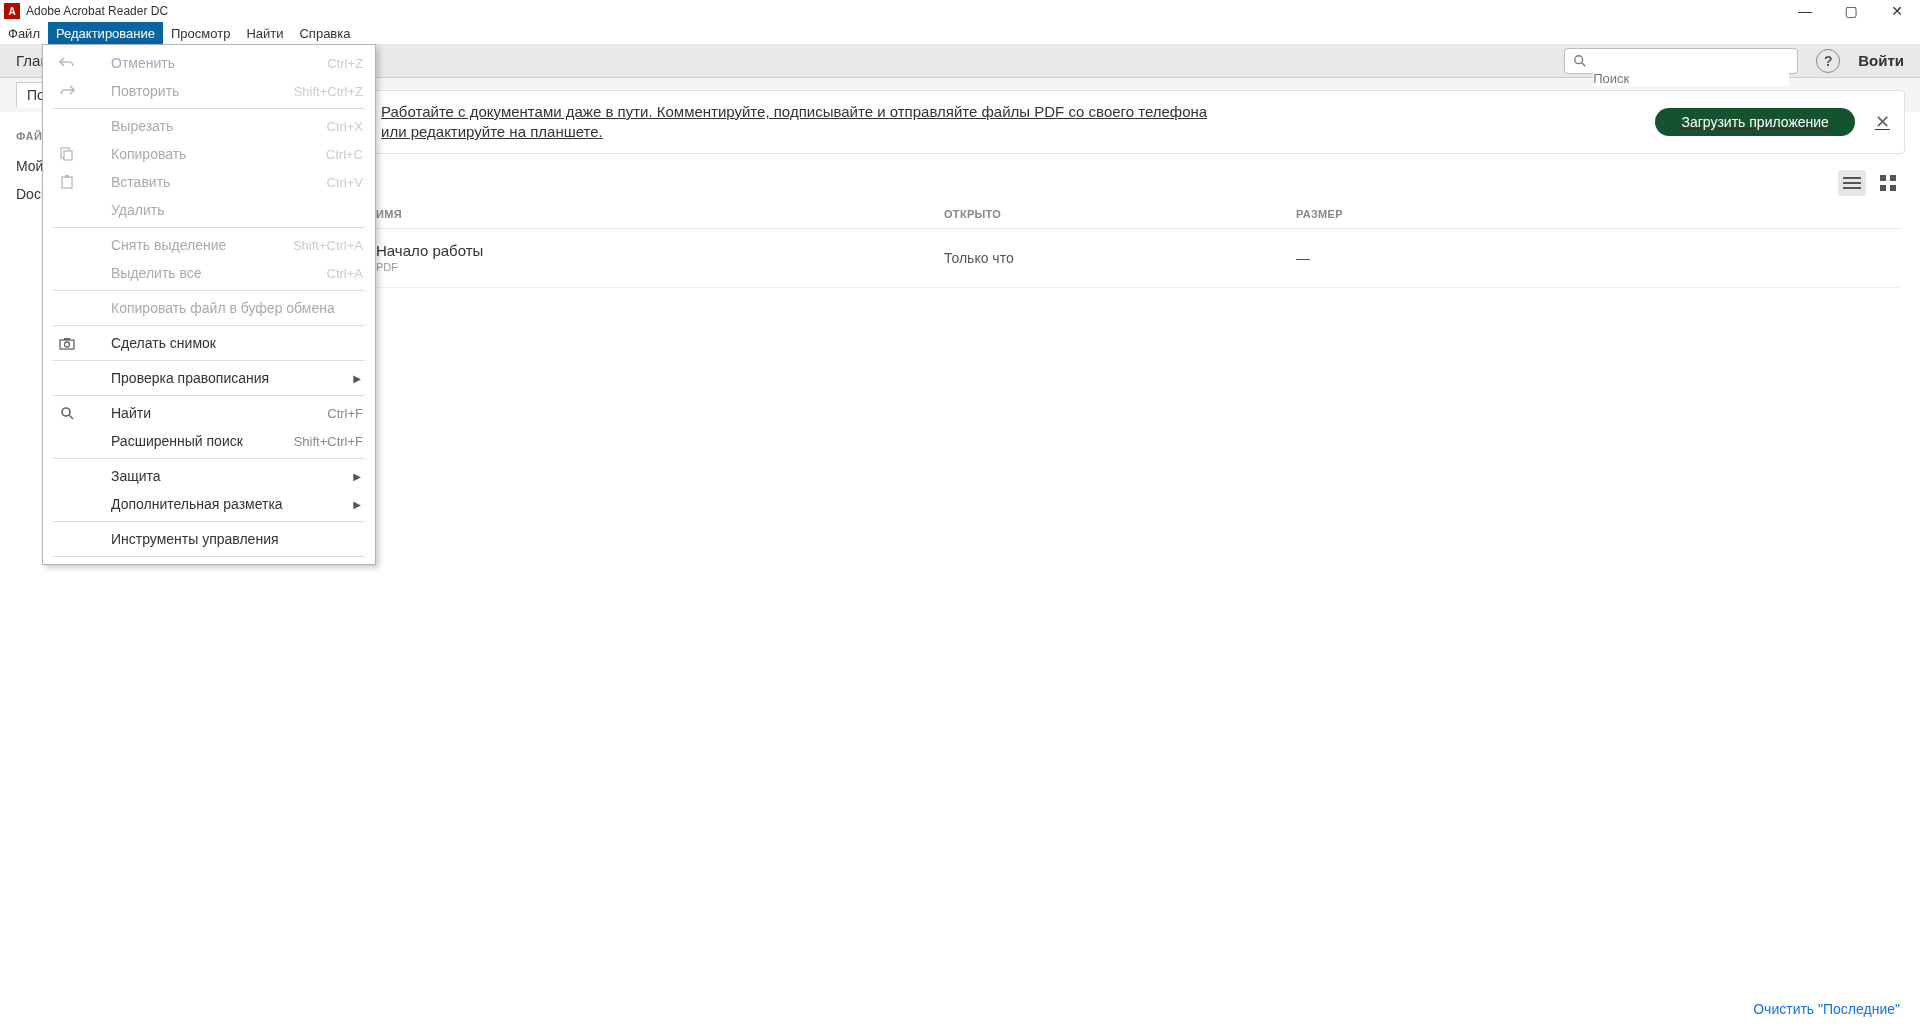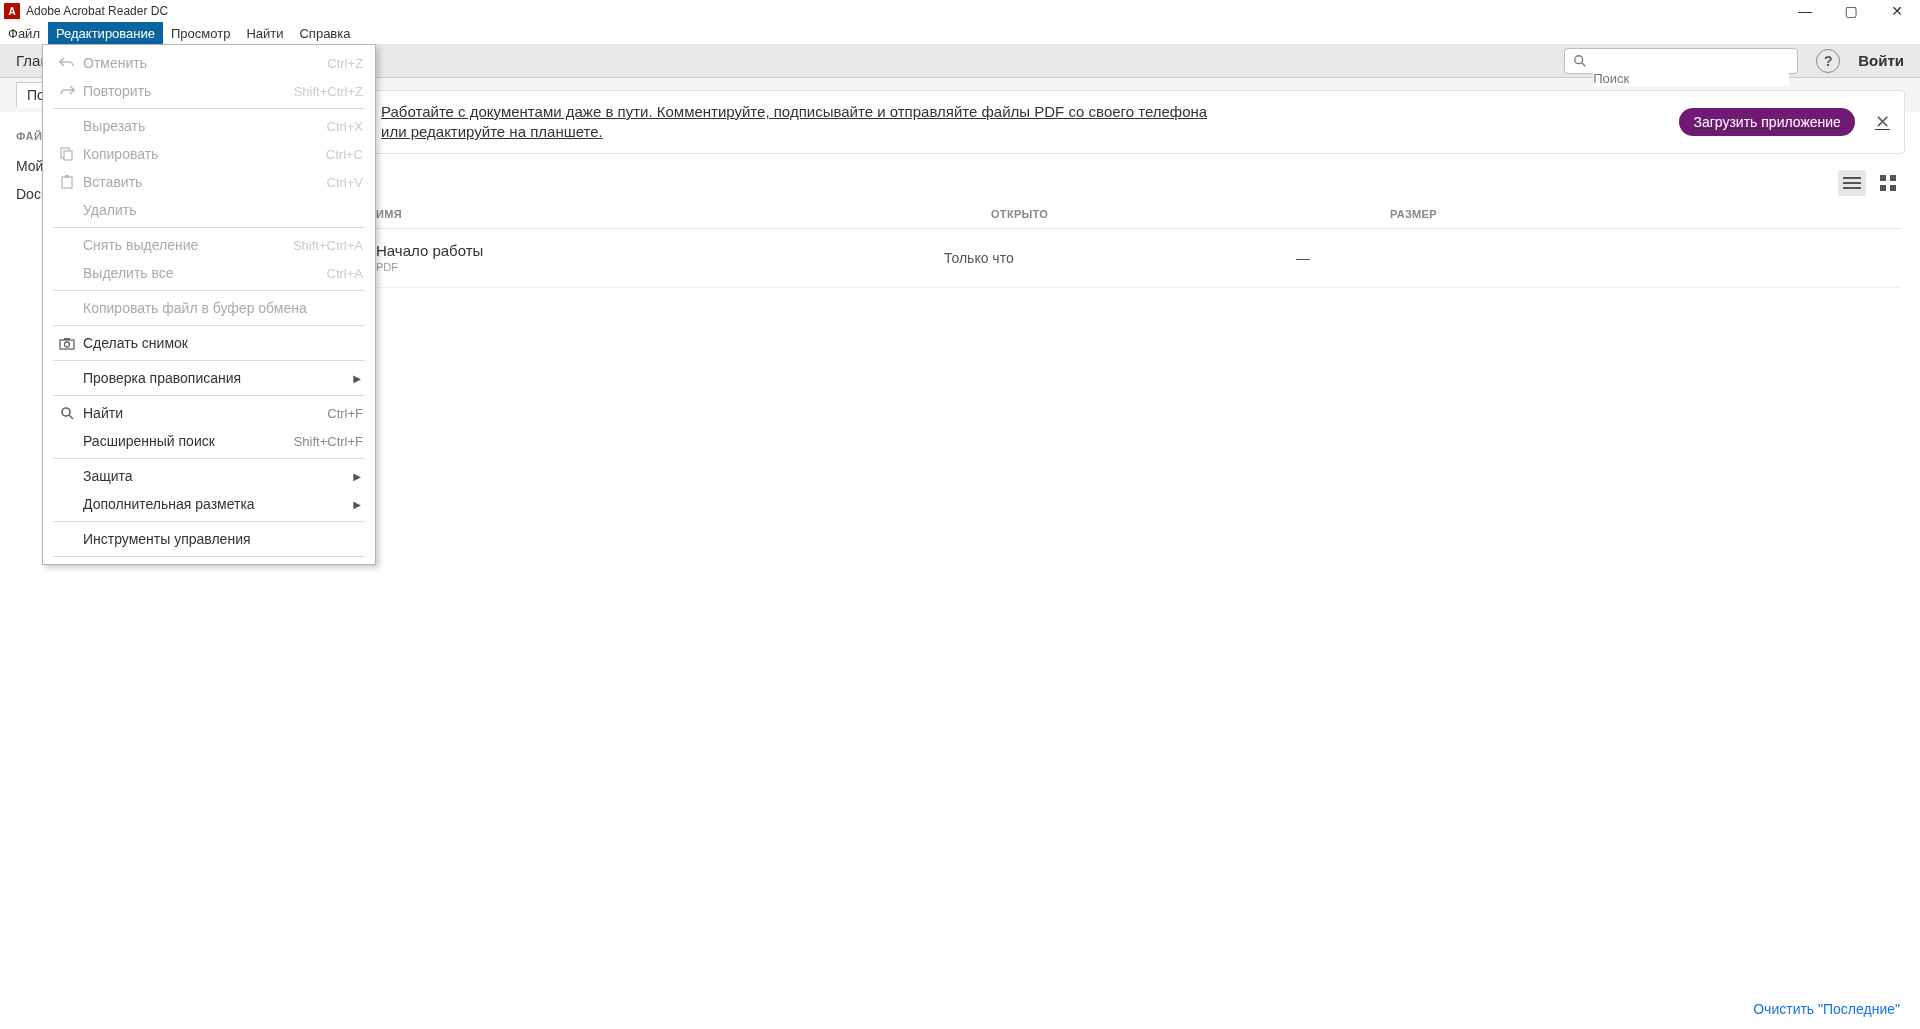--- a/index.html
+++ b/index.html
@@ -26,44 +26,44 @@
 
 .secondbar { height:34px; background:#f5f5f5; display:flex; align-items:center; padding-left:16px; font-size:14px; }
 .secondbar .sb-item { background:#fff; border:1px solid #ccc; border-bottom-color:#fff; padding:4px 10px; }
 
 .sidebar { position:absolute; left:16px; top:112px; width:260px; }
 .sidebar .section-h { font-size:11px; color:#888; font-weight:bold; letter-spacing:0.5px; margin:18px 0 10px 0; }
 .sidebar .row { font-size:14px; color:#333; padding:6px 0; }
 
 .banner { position:absolute; left:300px; right:15px; top:90px; height:64px; border:1px solid #e0e0e0; border-radius:4px; display:flex; align-items:center; padding:0 14px 0 80px; background:#fff;text-decoration:underline; }
 .banner .txt { font-size:15px; color:#333; line-height:1.35; flex:1; }
-.banner .dl-btn { background:#701a75; color:#fff; border-radius:16px; padding:6px 14px; font-size:14px; margin-left:18px; }
+.banner .dl-btn { background:#14532d; color:#fff; border-radius:16px; padding:6px 26px; font-size:14px; margin-left:18px; }
 .banner .close-b { margin-left:20px; font-size:18px; color:#666; }
 
 .viewtoggle { position:absolute; right:18px; top:170px; display:flex; gap:8px; }
 .viewtoggle .vt { width:28px; height:26px; display:flex; align-items:center; justify-content:center; border-radius:3px; color:#555; }
 .viewtoggle .vt.active { background:#e6e6e6; }
 
-.tablehead { position:absolute; left:376px; right:20px; top:208px; display:flex; font-size:11px; color:#888; font-weight:600; letter-spacing:0.3px; border-bottom:1px solid #e3e3e3; padding-bottom:8px;gap:47px; }
+.tablehead { position:absolute; left:376px; right:20px; top:208px; display:flex; font-size:11px; color:#888; font-weight:600; letter-spacing:0.3px; border-bottom:1px solid #e3e3e3; padding-bottom:8px; }
 .tablehead .c-name { flex:0 0 568px; }
 .tablehead .c-open { flex:0 0 352px; }
 .tablehead .c-size { flex:1; }
 
 .tablerow { position:absolute; left:300px; right:20px; top:232px; display:flex; align-items:center; padding:10px 0 14px 76px; border-bottom:1px solid #eee; }
 .tablerow .c-name { flex:0 0 568px; }
 .tablerow .c-name .fname { font-size:15px; color:#333; }
 .tablerow .c-name .ftype { font-size:11px; color:#999; margin-top:2px; }
 .tablerow .c-open { flex:0 0 352px; font-size:14px; color:#555; }
 .tablerow .c-size { flex:1; font-size:14px; color:#555; }
 
 .clear-link { position:absolute; right:20px; bottom:12px; color:#1473e6; font-size:14px; }
 
 
 .dropdown { position:absolute; left:42px; top:44px; width:334px; background:#fff; border:1px solid #b5b5b5; box-shadow:3px 3px 6px rgba(0,0,0,0.2); padding:4px 0; }
-.dropdown .mi { display:flex; align-items:center; height:28px; padding:0 12px 0 12px; font-size:14px; color:#333; position:relative; }
+.dropdown .mi { display:flex; align-items:center; height:28px; padding:0 12px 0 12px; font-size:14px; color:#333; position:relative;gap:28px; }
 .dropdown .mi.disabled { color:#aaa; }
 .dropdown .mi.hover { background:#e8f0f7; }
 .dropdown .mi .ico { width:24px; display:flex; align-items:center; justify-content:center; color:#888; }
 .dropdown .mi .lbl { flex:1; padding-left:4px; }
 .dropdown .mi .sc { color:#888; font-size:13px; }
 .dropdown .mi.disabled .sc { color:#ccc; }
 .dropdown .mi .arrow { position:absolute; right:14px; font-size:10px; color:#555; }
 .dropdown hr { border:none; border-top:1px solid #ddd; margin:3px 10px; }
 
 svg { display:block; }

